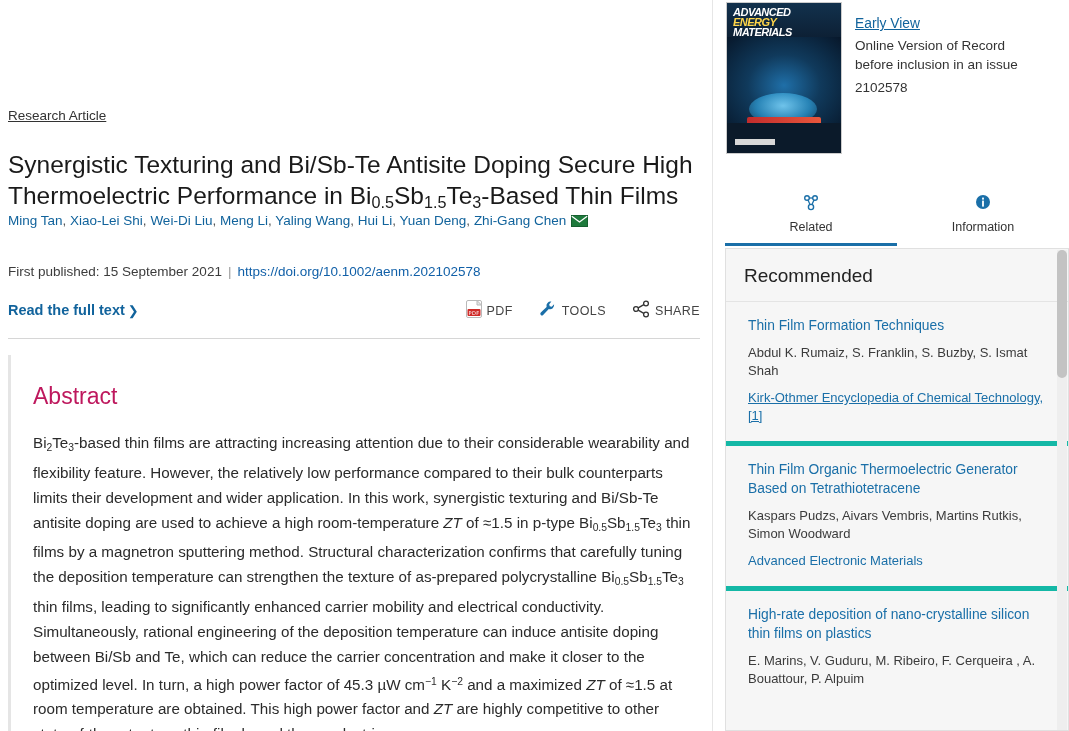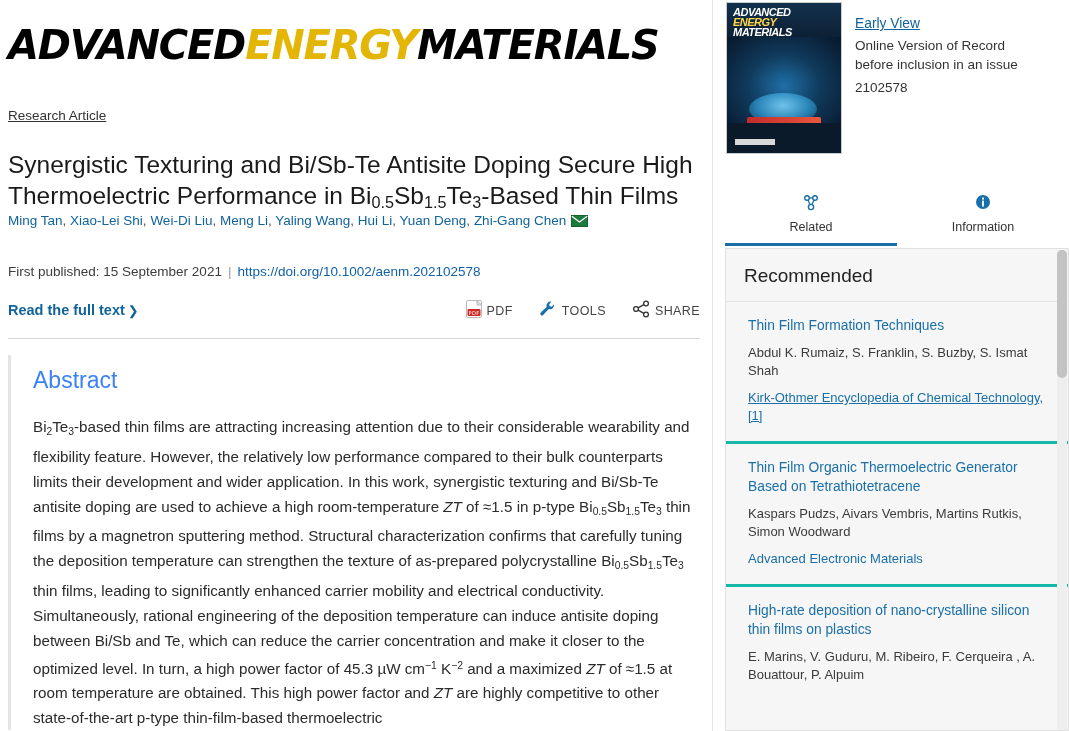--- a/index.html
+++ b/index.html
@@ -129,22 +129,22 @@
     position: absolute;
     left: 8px;
     top: 355px;
     width: 692px;
     border-left: 3px solid #e5e5e5;
     padding-left: 22px;
     box-sizing: border-box;
   }
   .abstract-h {
     font-size: 23px;
-    color: #3b82f6;
-    margin: 12px 0 20px 0;
+    color: #be185d;
+    margin: 28px 0 20px 0;
     font-weight: 400;
   }
   .abstract-p {
     font-size: 15.2px;
     line-height: 25px;
     color: #2b2b2b;
     margin: 0;
     width: 660px;
     text-align: left;
   }
@@ -247,21 +247,21 @@
   }
   .rec-title {
     font-size: 19px;
     color: #222;
     padding: 16px 0 14px 18px;
     margin: 0;
     font-weight: 400;
   }
   .rec-item {
     padding: 14px 20px 16px 22px;
-    border-top: 3px solid #14b8a6;
+    border-top: 5px solid #14b8a6;
     background: #f6f6f6;
   }
   .rec-item:first-of-type { border-top: 1px solid #e4e4e4; }
   .rec-item-title {
     font-size: 13.8px;
     line-height: 19px;
     color: #1a6fa8;
     margin: 0 0 9px 0;
     cursor: pointer;
   }
@@ -294,23 +294,20 @@
     border-radius: 5px;
   }
 </style>
 </head>
 <body>
 
 <div id="page">
 
   <div class="left-col">
 
-    <div class="journal-logo">
-      <span class="adv">ADVANCED</span><span class="ener">ENERGY</span><span class="mat">MATERIALS</span>
-    </div>
 
     <div class="article-type">Research Article</div>
 
     <h1 class="article-title">
       <span>Synergistic Texturing and Bi/Sb-Te Antisite Doping Secure High</span><br>
       <span>Thermoelectric Performance in Bi</span><sub>0.5</sub><span>Sb</span><sub>1.5</sub><span>Te</span><sub>3</sub><span>-Based Thin Films</span>
     </h1>
 
     <div class="authors">
       <span class="author">Ming Tan</span><span class="sep">, </span><span class="author">Xiao-Lei Shi</span><span class="sep">, </span><span class="author">Wei-Di Liu</span><span class="sep">, </span><span class="author">Meng Li</span><span class="sep">, </span><span class="author">Yaling Wang</span><span class="sep">, </span><span class="author">Hui Li</span><span class="sep">, </span><span class="author">Yuan Deng</span><span class="sep">, </span><span class="author">Zhi-Gang Chen</span><span class="mail-icon"><svg width="17" height="12" viewBox="0 0 17 12">

